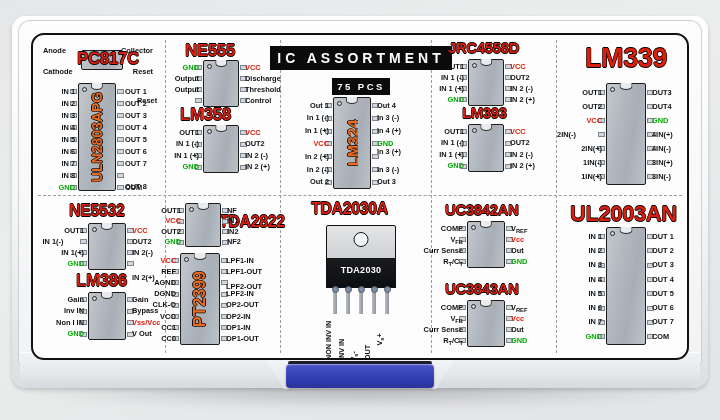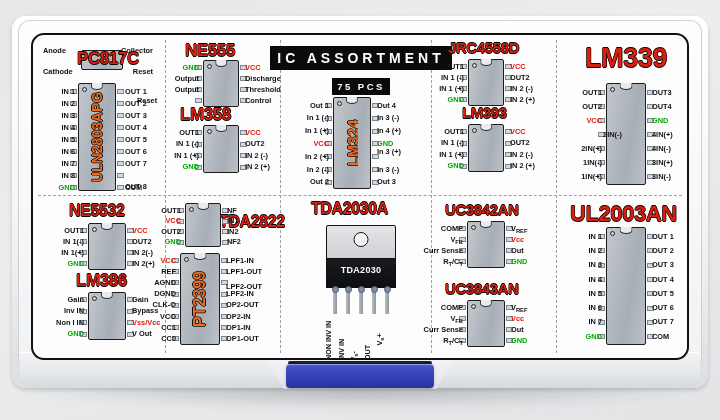--- a/index.html
+++ b/index.html
@@ -394,50 +394,50 @@
           <div class="pin" style="left:565px;top:69px"></div>
           <div class="pin" style="left:614px;top:69px"></div>
           <div class="lab" style="left:507px;top:67.6px;width:62px;text-align:right">OUT2</div>
           <div class="lab" style="left:619px;top:67.6px">OUT4</div>
           <div class="pin" style="left:565px;top:83px"></div>
           <div class="pin" style="left:614px;top:83px"></div>
           <div class="lab red" style="left:507px;top:81.6px;width:62px;text-align:right">VCC</div>
           <div class="lab grn" style="left:619px;top:81.6px">GND</div>
           <div class="pin" style="left:565px;top:97px"></div>
           <div class="pin" style="left:614px;top:97px"></div>
-          <div class="lab" style="left:527px;top:95.6px;width:62px;text-align:right">2IN(-)</div>
+          <div class="lab" style="left:481px;top:95.6px;width:62px;text-align:right">2IN(-)</div>
           <div class="lab" style="left:619px;top:95.6px">4IN(+)</div>
           <div class="pin" style="left:565px;top:111px"></div>
           <div class="pin" style="left:614px;top:111px"></div>
           <div class="lab" style="left:507px;top:109.6px;width:62px;text-align:right">2IN(+)</div>
           <div class="lab" style="left:619px;top:109.6px">4IN(-)</div>
           <div class="pin" style="left:565px;top:125px"></div>
           <div class="pin" style="left:614px;top:125px"></div>
           <div class="lab" style="left:507px;top:123.6px;width:62px;text-align:right">1IN(-)</div>
           <div class="lab" style="left:619px;top:123.6px">3IN(+)</div>
           <div class="pin" style="left:565px;top:139px"></div>
           <div class="pin" style="left:614px;top:139px"></div>
           <div class="lab" style="left:507px;top:137.6px;width:62px;text-align:right">1IN(+)</div>
           <div class="lab" style="left:619px;top:137.6px">3IN(-)</div>
           <div class="pin" style="left:47px;top:193px"></div>
           <div class="pin" style="left:94px;top:193px"></div>
           <div class="lab" style="left:-11px;top:191.6px;width:62px;text-align:right">OUT1</div>
           <div class="lab red" style="left:99px;top:191.6px">VCC</div>
           <div class="pin" style="left:47px;top:204px"></div>
           <div class="pin" style="left:94px;top:204px"></div>
-          <div class="lab" style="left:-11px;top:202.6px;width:62px;text-align:right">IN 1(-)</div>
+          <div class="lab" style="left:-11px;top:202.6px;width:62px;text-align:center">IN 1(-)</div>
           <div class="lab" style="left:99px;top:202.6px">OUT2</div>
           <div class="pin" style="left:47px;top:215px"></div>
           <div class="pin" style="left:94px;top:215px"></div>
           <div class="lab" style="left:-11px;top:213.6px;width:62px;text-align:right">IN 1(+)</div>
           <div class="lab" style="left:99px;top:213.6px">IN 2(-)</div>
           <div class="pin" style="left:47px;top:226px"></div>
           <div class="pin" style="left:94px;top:226px"></div>
           <div class="lab grn" style="left:-11px;top:224.6px;width:62px;text-align:right">GND</div>
-          <div class="lab" style="left:99px;top:225px">IN 2(+)</div>
+          <div class="lab" style="left:99px;top:239px">IN 2(+)</div>
           <div class="pin" style="left:47px;top:262px"></div>
           <div class="pin" style="left:94px;top:262px"></div>
           <div class="lab" style="left:-11px;top:260.6px;width:62px;text-align:right">Gain</div>
           <div class="lab" style="left:99px;top:260.6px">Gain</div>
           <div class="pin" style="left:47px;top:273.5px"></div>
           <div class="pin" style="left:94px;top:273.5px"></div>
           <div class="lab" style="left:-11px;top:272.1px;width:62px;text-align:right">Inv IN</div>
           <div class="lab" style="left:99px;top:272.1px">Bypass</div>
           <div class="pin" style="left:47px;top:285px"></div>
           <div class="pin" style="left:94px;top:285px"></div>

